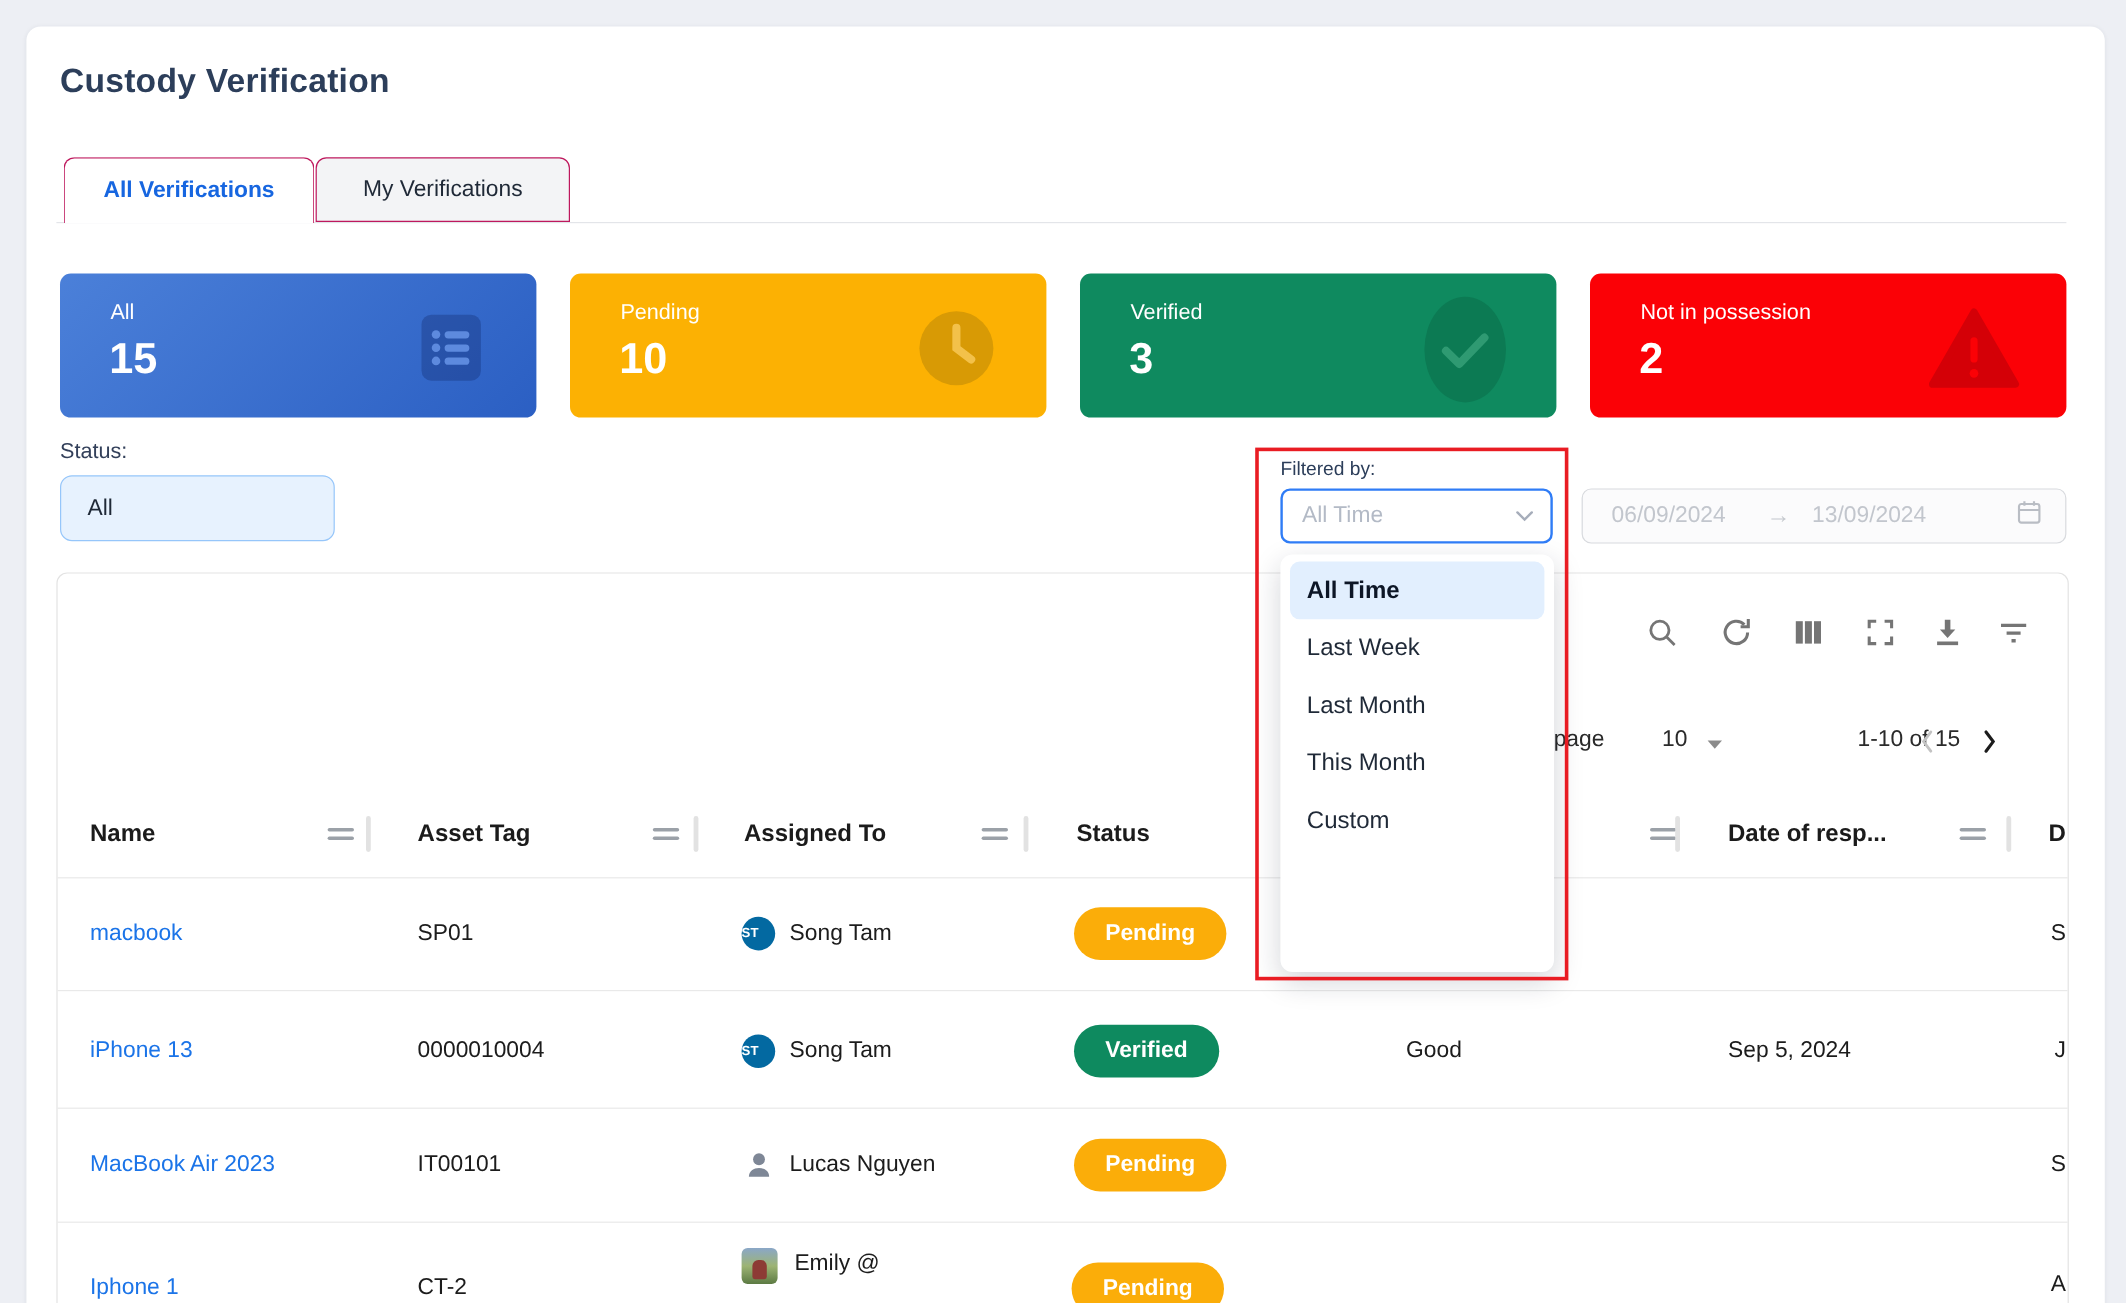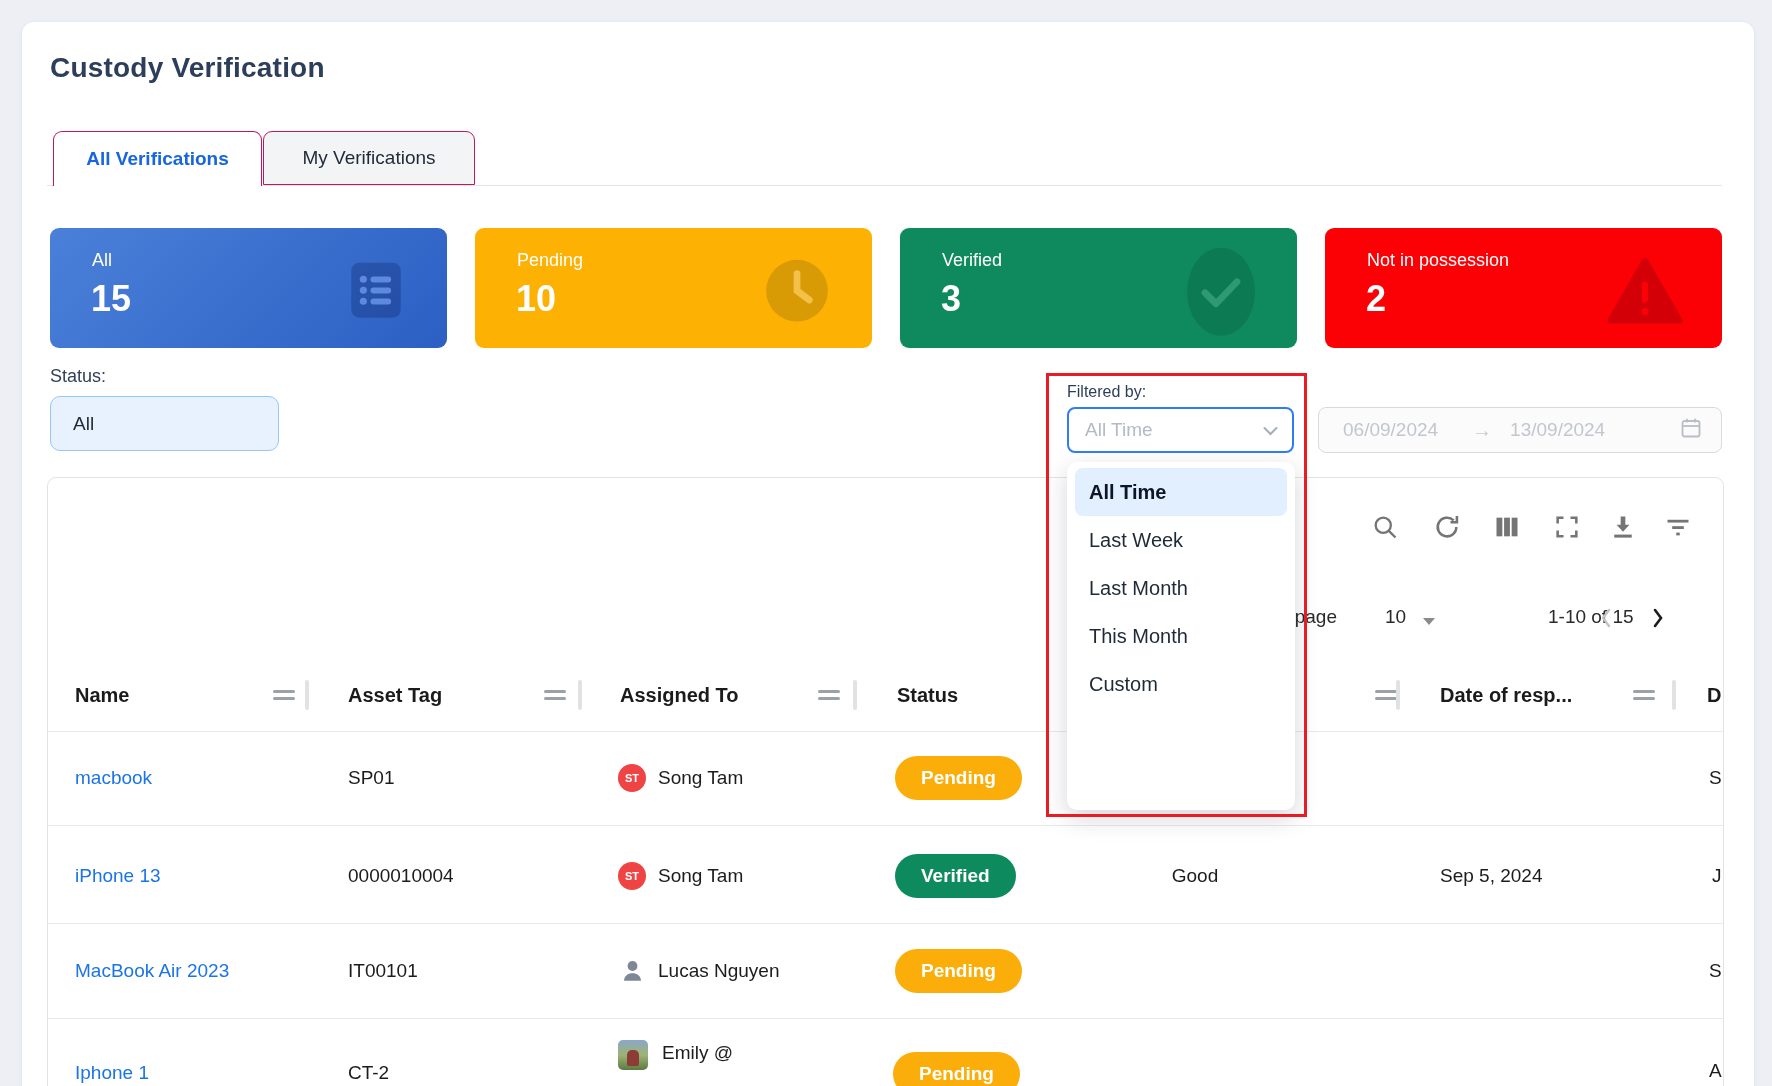--- a/index.html
+++ b/index.html
@@ -92,22 +92,22 @@
 
   .row-border { position:absolute; left:48px; width:1675px; height:1px; background:#e9e9e9; }
 
   .cell { position:absolute; font-size:19px; color:#1c1c1c; white-space:nowrap; }
   .link { color:#1b74e8; cursor:pointer; }
   .badge { position:absolute; height:44px; line-height:44px; padding:0 26px; border-radius:22px;
            color:#fff; font-size:19px; font-weight:bold; }
   .badge-pending { background:#fbad09; }
   .badge-verified { background:#0e8a5f; }
 
-  .avatar-initials { position:absolute; width:28px; height:28px; border-radius:50%; background:#ef4444;
-            color:#fff; font-size:11px; font-weight:bold; text-align:center; line-height:28px; }
+  .avatar-initials { position:absolute; width:28px; height:28px; border-radius:50%; background:#0369a1;
+            color:#fff; font-size:11px; font-weight:bold; text-align:left; line-height:28px; }
   .avatar-photo { position:absolute; width:30px; height:30px; border-radius:5px;
             background:linear-gradient(180deg,#8aa7c8 0%,#9db474 50%,#5c7a43 100%); overflow:hidden; }
   .avatar-photo::after { content:""; position:absolute; left:9px; top:10px; width:12px; height:16px;
             background:#8d3b35; border-radius:5px 5px 2px 2px; }
   .cond-cell { position:absolute; width:110px; text-align:center; font-size:19px; color:#1c1c1c; }
 </style>
 </head>
 <body>
 
 <div class="main-card"></div>

